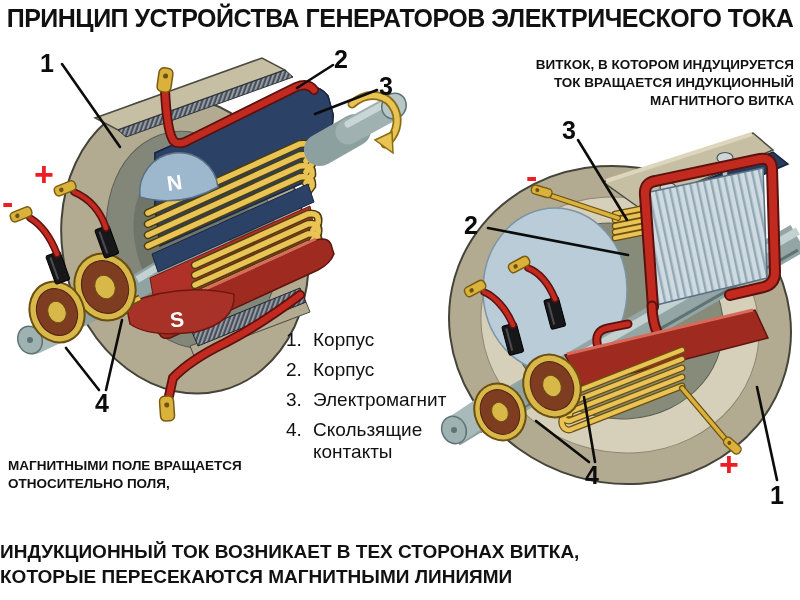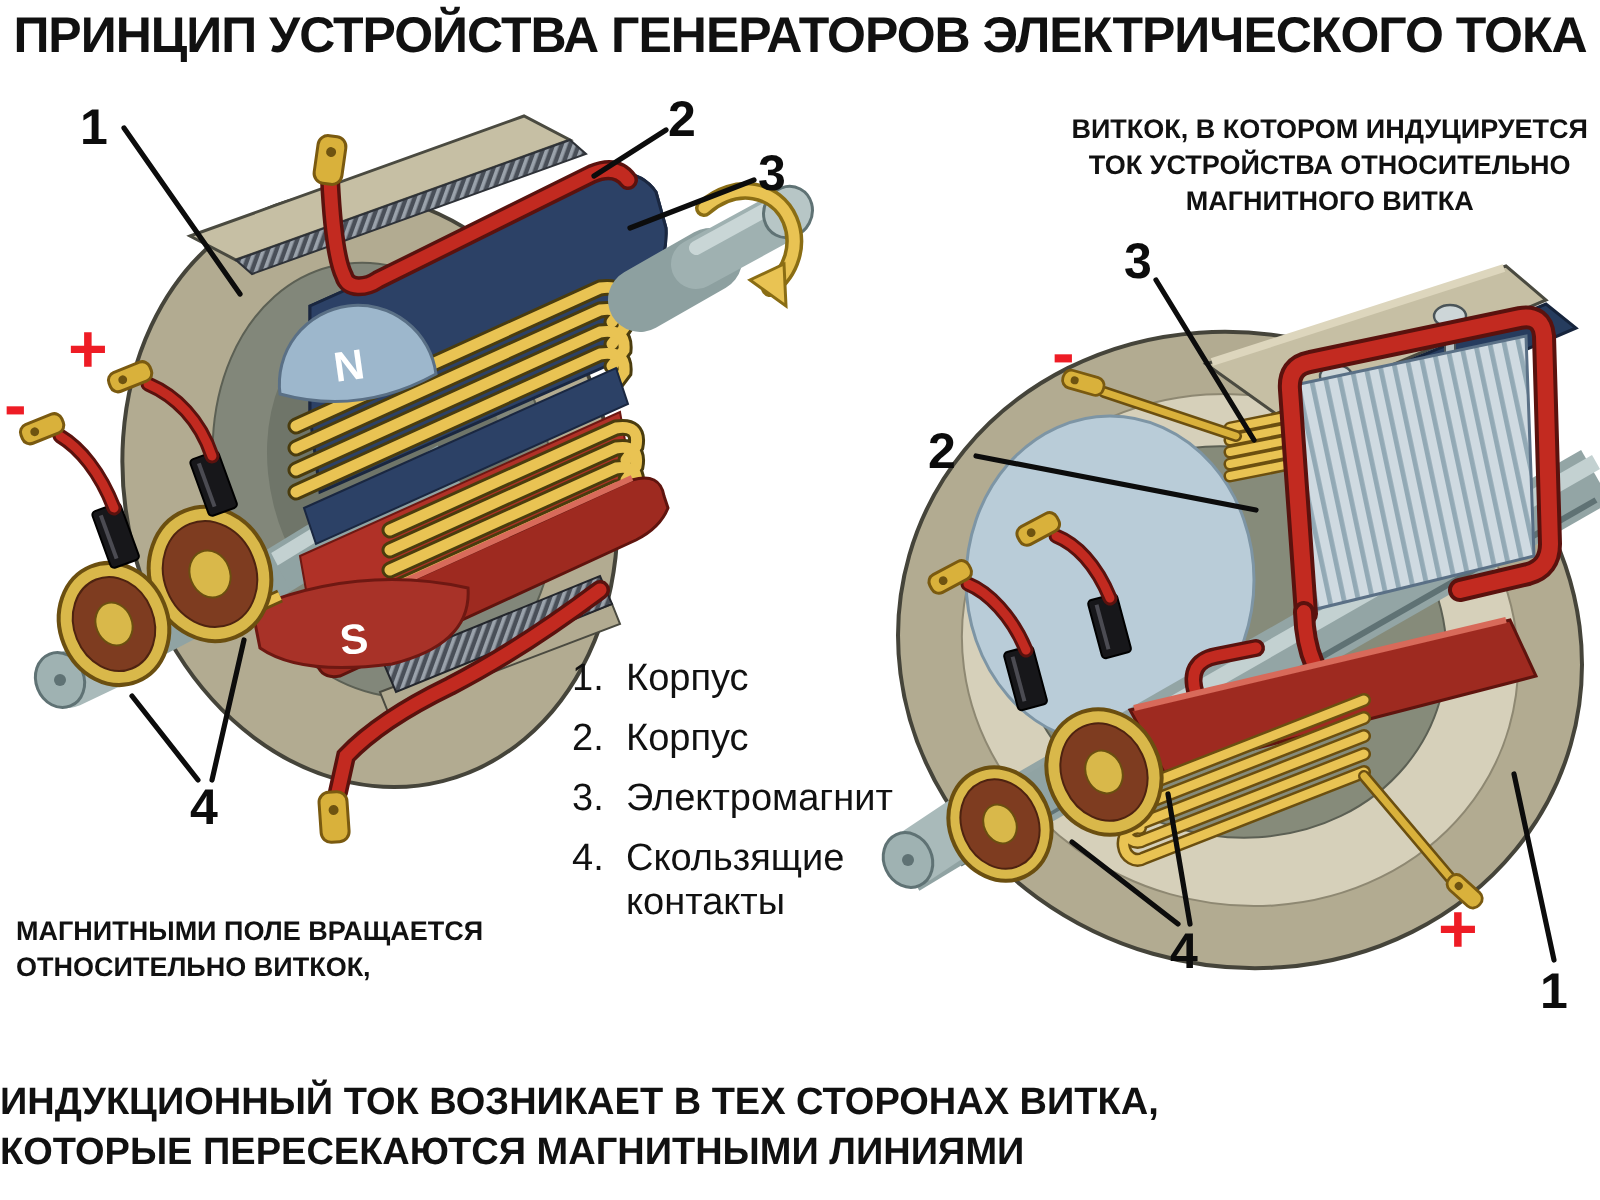--- a/index.html
+++ b/index.html
@@ -1,21 +1,21 @@
 <!DOCTYPE html>
 <html><head>
 <meta charset="utf-8">
 <style>
   html,body{margin:0;padding:0;background:#ffffff;}
   .page{position:relative;width:800px;height:600px;background:#ffffff;overflow:hidden;
         font-family:"Liberation Sans",sans-serif;color:#111;}
   .title{position:absolute;top:4px;left:0;width:800px;text-align:center;
          font-size:25px;font-weight:700;letter-spacing:-0.5px;white-space:nowrap;}
   .note{position:absolute;font-size:13.5px;font-weight:700;line-height:18px;}
-  .note-right{top:56px;right:6px;text-align:center;}
+  .note-right{top:56px;right:6px;text-align:right;}
   .note-left{top:457px;left:8px;text-align:left;}
   .legend{position:absolute;left:286px;top:329px;font-size:19px;font-weight:400;}
   .legend-row{display:flex;margin-bottom:8px;}
   .legend-num{width:27px;flex:0 0 27px;}
   .legend-label{white-space:pre-line;}
   .bottom-caption{position:absolute;top:539px;left:0;width:800px;text-align:left;
                   font-size:19px;font-weight:700;line-height:25px;}
   .diagram{position:absolute;}
   .diagram-left{left:0;top:40px;}
   .diagram-right{left:430px;top:110px;}
@@ -26,21 +26,21 @@
 </style>
 </head>
 <body>
 
 <div class="page">
 
   <div class="title">ПРИНЦИП УСТРОЙСТВА ГЕНЕРАТОРОВ ЭЛЕКТРИЧЕСКОГО ТОКА</div>
 
   <div class="note note-right">
     <div>ВИТКОК, В КОТОРОМ ИНДУЦИРУЕТСЯ</div>
-    <div>ТОК УСТРОЙСТВА ОТНОСИТЕЛЬНО</div>
+    <div>ТОК ВРАЩАЕТСЯ ИНДУКЦИОННЫЙ</div>
     <div>МАГНИТНОГО ВИТКА</div>
   </div>
 
   <svg class="diagram diagram-left" width="460" height="440" viewBox="0 0 460 440">
     <defs>
       <pattern id="hatchA" width="4" height="6" patternUnits="userSpaceOnUse" patternTransform="rotate(20)">
         <rect width="4" height="6" fill="#494f58"></rect>
         <rect width="1.8" height="6" fill="#9aa2ab"></rect>
       </pattern>
     </defs>
@@ -388,21 +388,21 @@
     </div>
     <div class="legend-row">
       <span class="legend-num">4.</span>
       <span class="legend-label">Скользящие
 контакты</span>
     </div>
   </div>
 
   <div class="note note-left">
     <div>МАГНИТНЫМИ ПОЛЕ ВРАЩАЕТСЯ</div>
-    <div>ОТНОСИТЕЛЬНО ВИТКОК,</div>
+    <div>ОТНОСИТЕЛЬНО ПОЛЯ,</div>
   </div>
 
   <div class="bottom-caption">
     <div>ИНДУКЦИОННЫЙ ТОК ВОЗНИКАЕТ В ТЕХ СТОРОНАХ ВИТКА,</div>
     <div>КОТОРЫЕ ПЕРЕСЕКАЮТСЯ МАГНИТНЫМИ ЛИНИЯМИ</div>
   </div>
 
 </div>
 
 </body></html>

